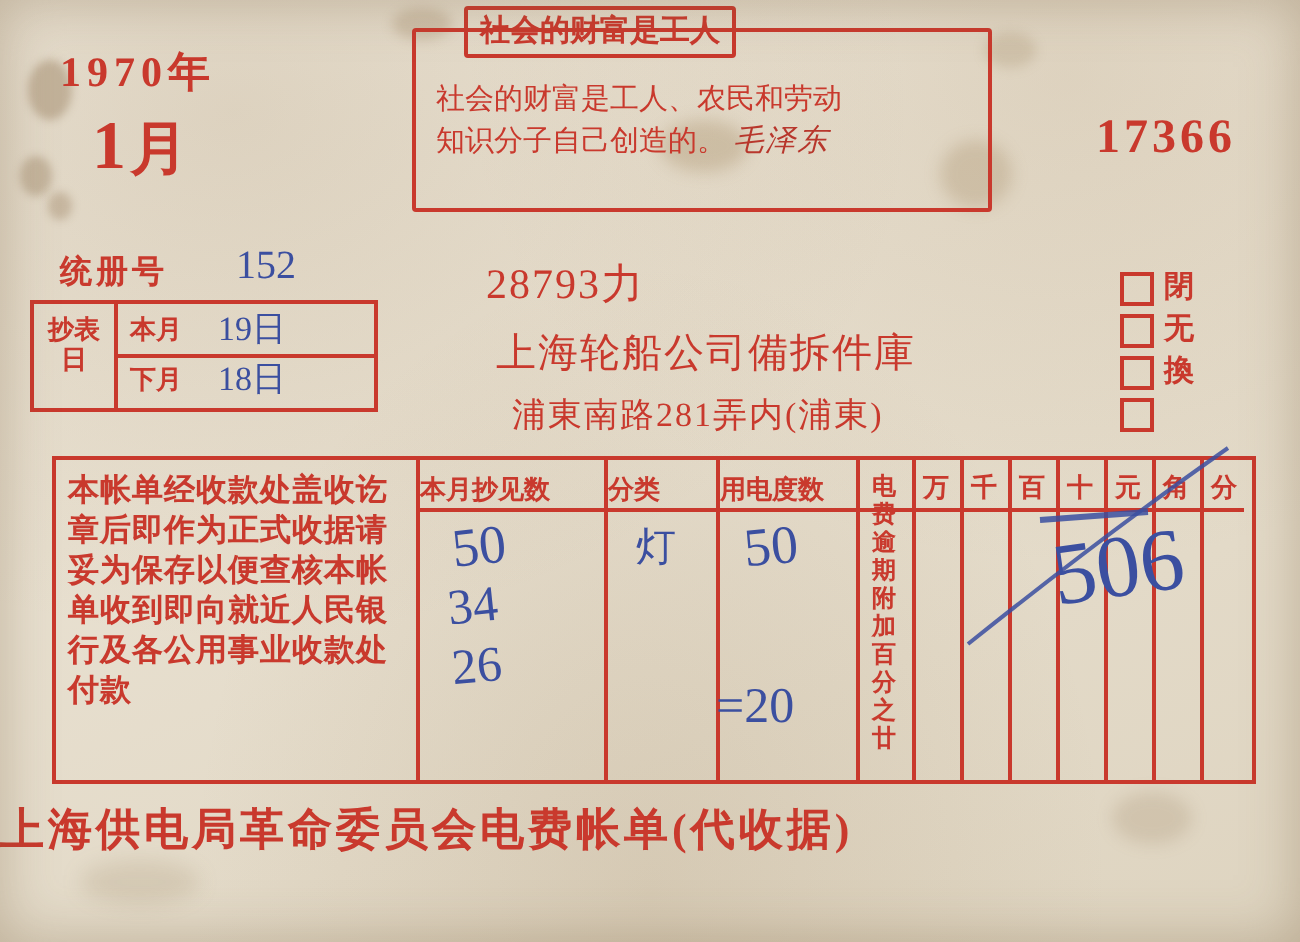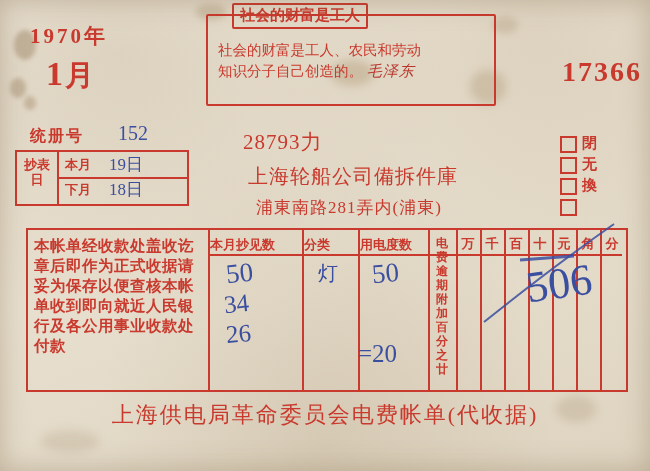--- a/index.html
+++ b/index.html
@@ -31,23 +31,23 @@
     font-family:"Liberation Serif", serif;
     font-size:21px;letter-spacing:3px;color:#c9392d;font-weight:bold;
   }
   .month{
     position:absolute;left:46px;top:55px;
     font-family:"Liberation Serif", serif;
     font-size:29px;color:#c9392d;font-weight:bold;letter-spacing:2px;
   }
   .month .num{font-size:34px;}
   .serial{
-    position:absolute;right:8px;top:56px;
-    font-family:"Liberation Serif", serif;
-    font-size:28px;color:#c9392d;font-weight:bold;letter-spacing:2px;
+    position:absolute;right:32px;top:56px;
+    font-family:"Liberation Serif", serif;
+    font-size:24px;color:#c9392d;font-weight:bold;letter-spacing:2px;
   }
 
   
   .slogan-box{
     position:absolute;left:206px;top:14px;width:286px;height:88px;
     border:2px solid #c9392d;border-radius:2px;
   }
   .slogan-head{
     position:absolute;left:24px;top:-13px;
     background:transparent;
@@ -147,22 +147,22 @@
   .money-hdr{
     position:absolute;top:5px;
     font-family:"Liberation Serif", serif;font-size:13px;color:#c9392d;font-weight:bold;text-align:center;
   }
   .hand{
     position:absolute;font-family:"Liberation Serif", serif;color:#3b4fa0;
   }
 
   
   .footer{
-    position:absolute;left:0;right:0;top:400px;text-align:center;
-    font-family:"Liberation Serif", serif;font-size:22px;font-weight:normal;color:#c9392d;letter-spacing:2px;
+    position:absolute;left:0;right:0;top:400px;text-align:left;
+    font-family:"Liberation Serif", serif;font-size:22px;font-weight:bold;color:#c9392d;letter-spacing:2px;
   }
   .bigscrawl{
     position:absolute;font-family:"Liberation Serif", serif;color:#3b4fa0;
     font-size:44px;transform:rotate(-8deg);
   }
 </style>
 </head>
 <body>
 
 <div id="sheet">

